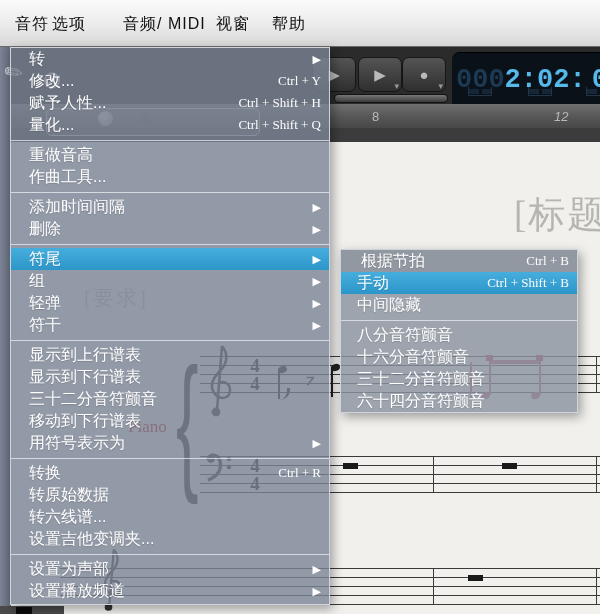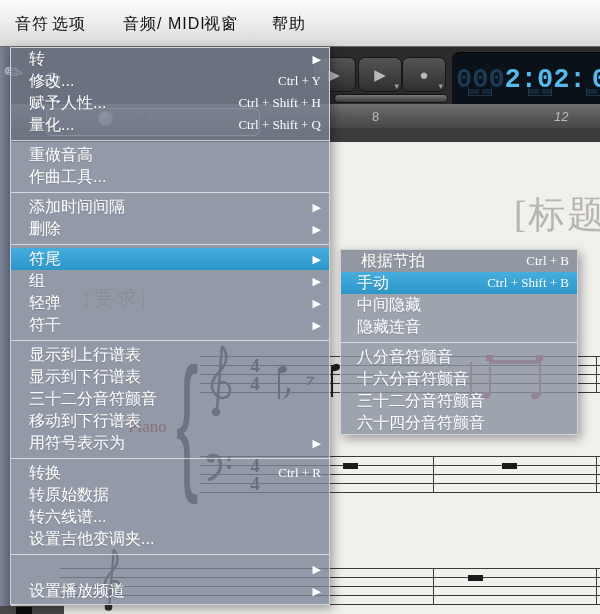--- a/index.html
+++ b/index.html
@@ -197,21 +197,21 @@
   <div class="qval">4</div>
 
   <div class="leftedge"></div>
   <div class="blchrome"></div>
   <div class="blsq"></div>
 
   <div class="menubar">
     <span class="mb-item" style="left:15px;">音符</span>
     <span class="mb-item" style="left:52px;">选项</span>
     <span class="mb-item" style="left:123px;">音频/ MIDI</span>
-    <span class="mb-item" style="left:204px;">视窗</span>
+    <span class="mb-item" style="left:216px;">视窗</span>
     <span class="mb-item" style="left:272px;">帮助</span>
   </div>
 
   <div class="menu">
     <div class="mrow">
       <span class="lbl">转</span>
       <span class="arr">▶</span>
     </div>
     <div class="mrow">
       <span class="lbl">修改...</span>
@@ -296,43 +296,41 @@
     <div class="mrow">
       <span class="lbl">转六线谱...</span>
     </div>
     <div class="mrow">
       <span class="lbl">设置吉他变调夹...</span>
     </div>
     <div class="sep">
         <i></i>
       </div>
     <div class="mrow">
+      <span class="lbl">设置为声部</span>
       <span class="arr">▶</span>
     </div>
     <div class="mrow">
       <span class="lbl">设置播放频道</span>
       <span class="arr">▶</span>
     </div>
   </div>
 
   <div class="submenu">
     <div class="srow shade">
       <span class="lbl">根据节拍</span>
       <span class="sc">Ctrl + B</span>
     </div>
     <div class="srow hl">
       <span class="lbl">手动</span>
       <span class="sc">Ctrl + Shift + B</span>
     </div>
     <div class="srow">
       <span class="lbl">中间隐藏</span>
     </div>
-    <div class="srow">
-      <span class="lbl">隐藏连音</span>
-    </div>
     <div class="sep">
         <i></i>
       </div>
     <div class="srow">
       <span class="lbl">八分音符颤音</span>
     </div>
     <div class="srow">
       <span class="lbl">十六分音符颤音</span>
     </div>
     <div class="srow">

